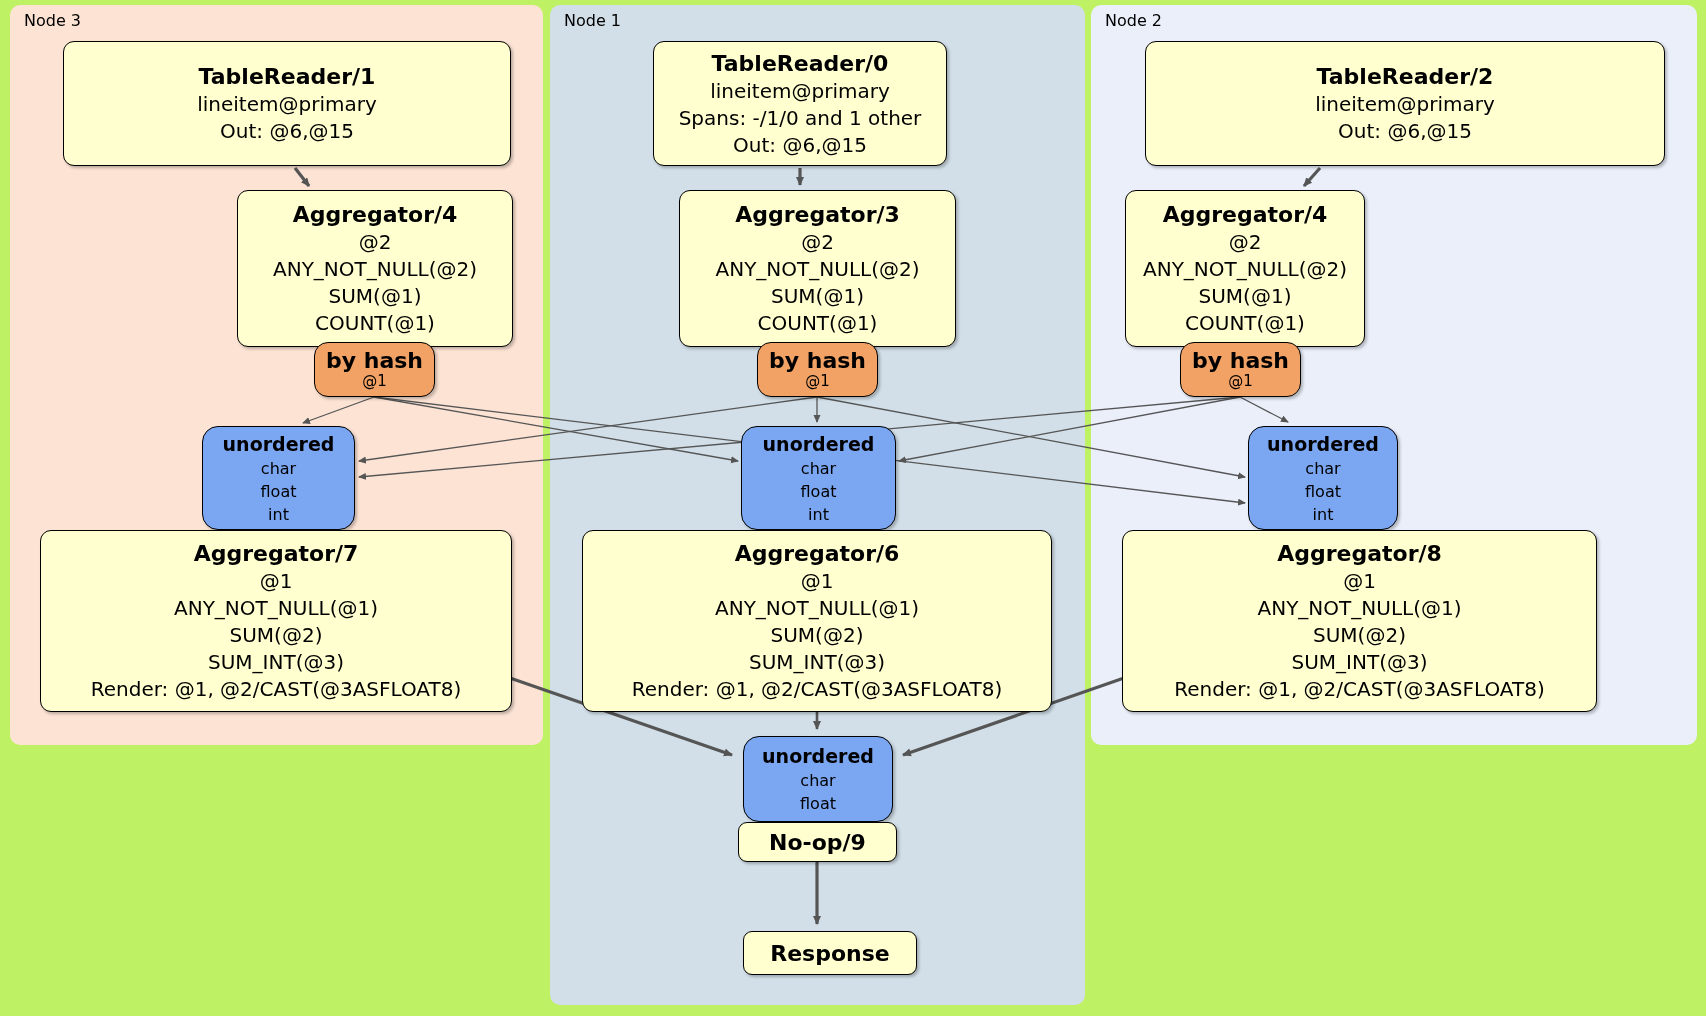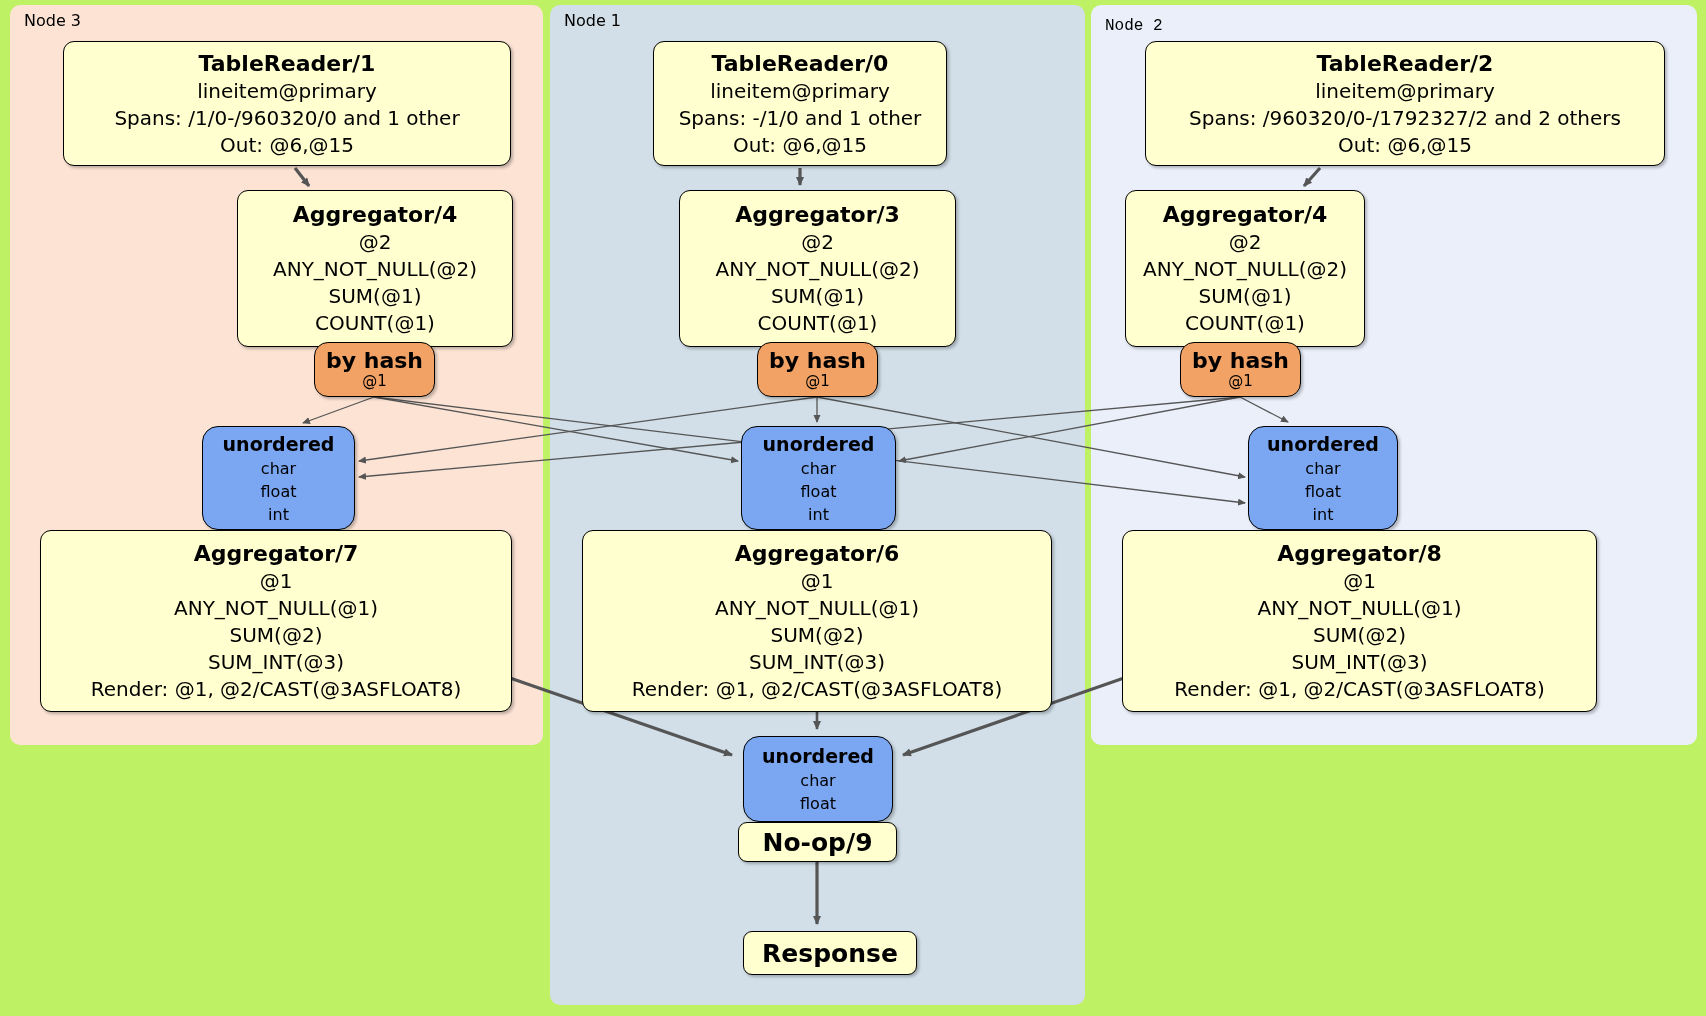--- a/index.html
+++ b/index.html
@@ -11,39 +11,39 @@
   .box{position:absolute;z-index:2;display:flex;flex-direction:column;justify-content:center;
        align-items:center;text-align:center;border:1.8px solid #000;
        box-shadow:2px 2px 3px rgba(0,0,0,0.25);box-sizing:border-box;}
   .proc{background:var(--processor_fill);border-radius:11px;font-size:20px;line-height:27px;}
   .proc .title{font-weight:bold;font-size:22px;line-height:29px;}
   .router{background:var(--router_fill);border-radius:14px;font-size:15px;line-height:19px;}
   .router .title{font-weight:bold;font-size:22px;line-height:23px;}
   .sync{background:var(--sync_fill);border-radius:16px;font-size:16px;line-height:23px;}
   .sync .title{font-weight:bold;font-size:19px;line-height:26px;}
   .mini{background:var(--processor_fill);border-radius:9px;}
-  .mini .title{font-weight:bold;font-size:25px;}
+  .mini .title{font-weight:bold;font-size:22px;}
   .edge{stroke:var(--edge);fill:none;}
   .edge-thick{stroke-width:3.2px;}
   .edge-med{stroke-width:2.6px;}
   .edge-thin{stroke-width:1.3px;}
   .arrowhead{fill:var(--edge);}
 </style>
 </head>
 <body>
 
 <div id="canvas">
 
   <div class="region" style="left:10px;top:5px;width:533px;height:740px;background:var(--node3_bg);"></div>
   <div class="region" style="left:550px;top:5px;width:535px;height:1000px;background:var(--node1_bg);"></div>
   <div class="region" style="left:1091px;top:5px;width:606px;height:740px;background:var(--node2_bg);"></div>
 
   <div class="region-label" style="left:24px;top:11px;">Node 3</div>
   <div class="region-label" style="left:564px;top:11px;">Node 1</div>
-  <div class="region-label" style="left:1105px;top:17px;font-family:Liberation Mono, monospace;">Node 2</div>
+  <div class="region-label" style="left:1105px;top:11px;">Node 2</div>
 
   <svg id="edges">
     <defs>
       <marker id="arrow-big" markerWidth="11" markerHeight="9" refX="8" refY="4" orient="auto" markerUnits="userSpaceOnUse">
         <path class="arrowhead" d="M0,0 L9,4 L0,8 z"></path>
       </marker>
       <marker id="arrow-small" markerWidth="9" markerHeight="8" refX="7" refY="3.5" orient="auto" markerUnits="userSpaceOnUse">
         <path class="arrowhead" d="M0,0 L8,3.5 L0,7 z"></path>
       </marker>
     </defs>
@@ -65,21 +65,20 @@
     <line class="edge edge-thick" x1="510" y1="678" x2="732" y2="755" marker-end="url(#arrow-big)"></line>
     <line class="edge edge-med" x1="817" y1="712" x2="817" y2="729" marker-end="url(#arrow-big)"></line>
     <line class="edge edge-thick" x1="1124" y1="678" x2="903" y2="755" marker-end="url(#arrow-big)"></line>
 
     <line class="edge edge-thick" x1="817" y1="862" x2="817" y2="924" marker-end="url(#arrow-big)"></line>
   </svg>
 
   <div class="box proc" style="left:63px;top:41px;width:448px;height:125px;">
     <div class="title">TableReader/1</div>
     <div>lineitem@primary</div>
-    <div>Spans: /1/0-/960320/0 and 1 other</div>
     <div>Out: @6,@15</div>
   </div>
 
   <div class="box proc" style="left:237px;top:190px;width:276px;height:157px;">
     <div class="title">Aggregator/4</div>
     <div>@2</div>
     <div>ANY_NOT_NULL(@2)</div>
     <div>SUM(@1)</div>
     <div>COUNT(@1)</div>
   </div>
@@ -137,21 +136,20 @@
     <div>@1</div>
     <div>ANY_NOT_NULL(@1)</div>
     <div>SUM(@2)</div>
     <div>SUM_INT(@3)</div>
     <div>Render: @1, @2/CAST(@3ASFLOAT8)</div>
   </div>
 
   <div class="box proc" style="left:1145px;top:41px;width:520px;height:125px;">
     <div class="title">TableReader/2</div>
     <div>lineitem@primary</div>
-    <div>Spans: /960320/0-/1792327/2 and 2 others</div>
     <div>Out: @6,@15</div>
   </div>
 
   <div class="box proc" style="left:1125px;top:190px;width:240px;height:157px;">
     <div class="title">Aggregator/4</div>
     <div>@2</div>
     <div>ANY_NOT_NULL(@2)</div>
     <div>SUM(@1)</div>
     <div>COUNT(@1)</div>
   </div>

